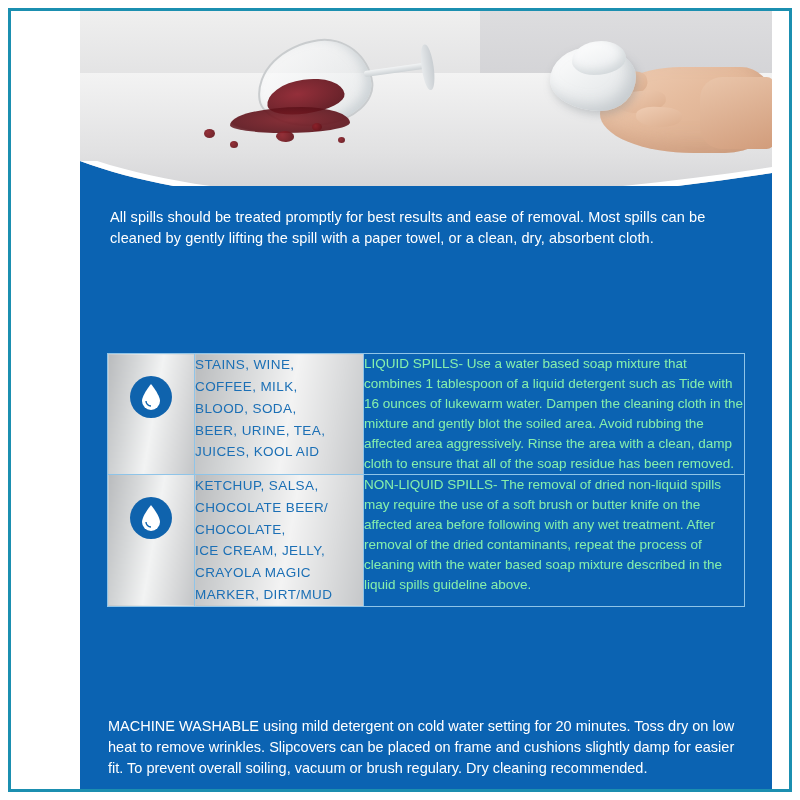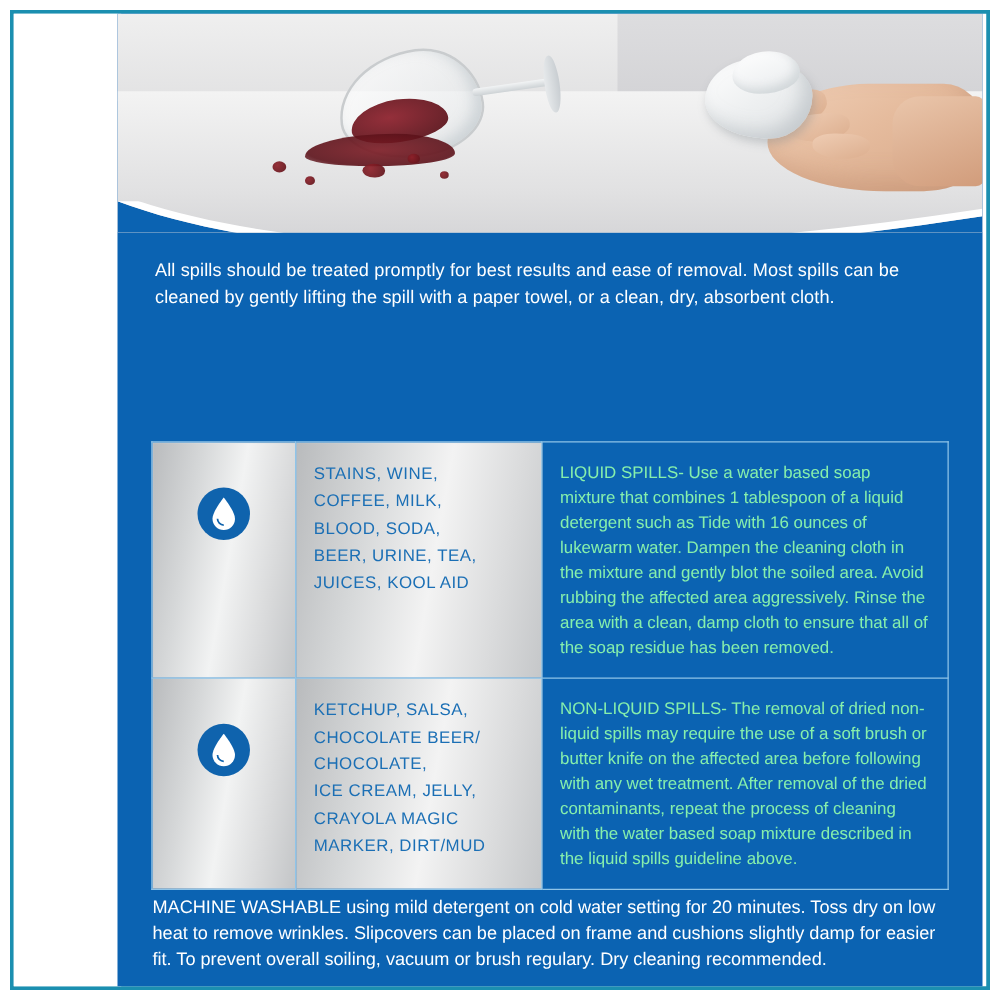--- a/index.html
+++ b/index.html
@@ -27,21 +27,21 @@
     top: 8px;
     width: 784px;
     height: 784px;
     border: 3px solid #1b8fb0;
     box-sizing: border-box;
     background: #ffffff;
   }
   
   .blue-panel {
     position: absolute;
-    left: 94px;
+    left: 80px;
     top: 11px;
     width: 692px;
     height: 778px;
     background: #0b63b2;
     overflow: hidden;
   }
   
   .photo {
     position: absolute;
     left: 0;
@@ -227,21 +227,21 @@
     position: absolute;
     left: 27px;
     top: 342px;
     width: 638px;
     border-collapse: collapse;
     table-layout: fixed;
   }
   .guide-table td {
     vertical-align: top;
     border: 1px solid #8fc4e8;
-    padding: 14px;
+    padding: 0;
   }
   .cell-icon {
     width: 86px;
     background: linear-gradient(100deg, #b9bbbd 0%, #d6d8d9 28%, #f2f3f3 52%, #d9dadb 78%, #c3c5c7 100%);
     text-align: center;
   }
   .cell-list {
     width: 168px;
     background: linear-gradient(100deg, #b9bbbd 0%, #d6d8d9 28%, #f3f3f3 55%, #dadbdc 80%, #c5c7c9 100%);
     padding: 14px 10px 16px 14px;

